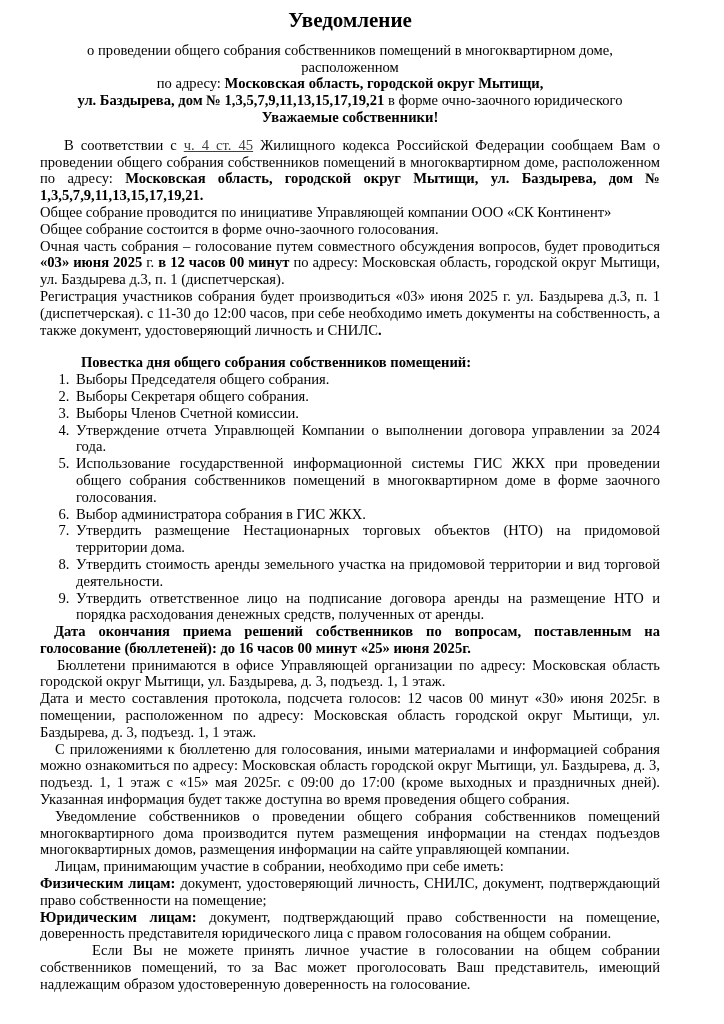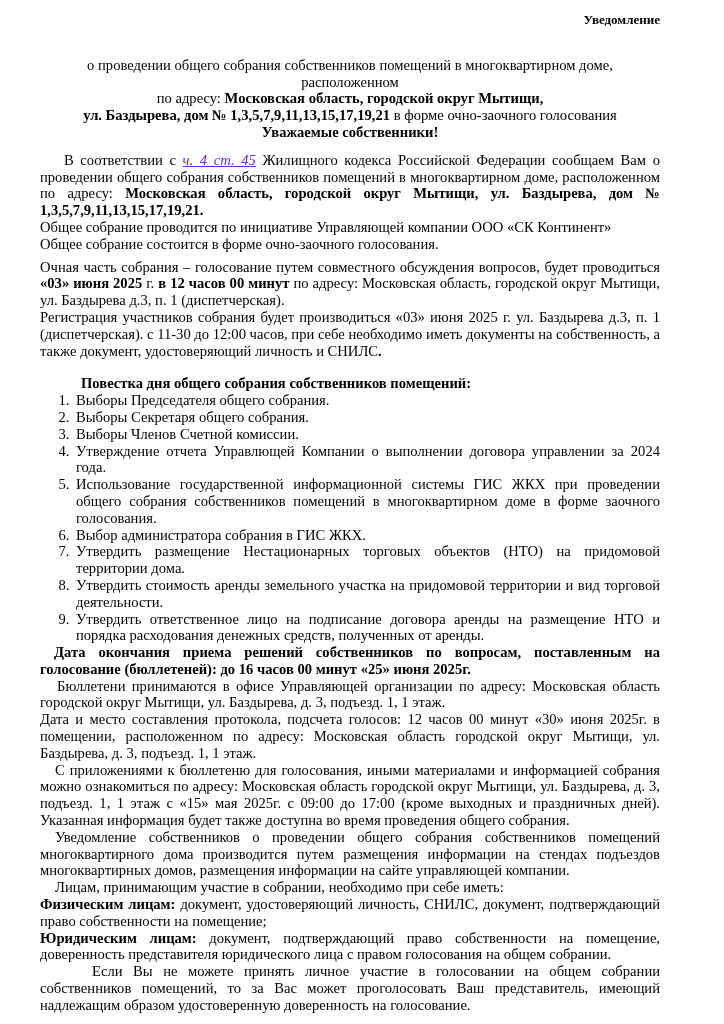--- a/index.html
+++ b/index.html
@@ -12,65 +12,64 @@
     background: #ffffff;
     color: #000000;
     font-family: "Liberation Serif", serif;
     font-size: 14.6px;
     line-height: 16.8px;
     overflow: hidden;
   }
   p { margin: 0; }
   .doc-title {
     margin: 0;
-    font-size: 13px;
+    font-size: 21px;
     font-weight: bold;
-    text-align: right;
+    text-align: center;
     line-height: 16.8px;
   }
   .center { text-align: center; }
   .j { text-align: justify; }
   .b { font-weight: bold; }
-  .mt-13 { margin-top: 28px; }
+  .mt-13 { margin-top: 13px; }
   .mt-12 { }
   .mt-11 { margin-top: 11px; }
-  .mt-6  { margin-top: 6px; }
+  .mt-6  { }
   .ind-5  { text-indent: 5px; }
   .ind-14 { text-indent: 14px; }
   .ind-15 { text-indent: 15px; font-family: Liberation Serif, serif; }
   .ind-17 { text-indent: 17px; }
   .ind-24 { text-indent: 24px; }
   .ind-41 { text-indent: 41px; margin-top: 16px; }
   .ind-52 { text-indent: 52px; }
   a.law-link {
-    color: #6d28d9;
+    color: #404040;
     text-decoration: underline;
     cursor: pointer;
-    font-style: italic;
   }
   ol.agenda {
     margin: 0;
     padding: 0 0 0 33px;
   }
   ol.agenda li {
     padding-left: 3px;
     text-align: justify;
   }
 </style>
 </head>
 <body>
 
 <div class="page">
 
   <h1 class="doc-title">Уведомление</h1>
 
   <p class="center mt-13">
     <span>о проведении общего собрания собственников помещений в многоквартирном доме, расположенном</span><br>
     <span>по адресу: </span><span class="b">Московская область, городской округ Мытищи,</span><br>
-    <span class="b">ул. Баздырева, дом № 1,3,5,7,9,11,13,15,17,19,21</span><span> в форме очно-заочного голосования</span>
+    <span class="b">ул. Баздырева, дом № 1,3,5,7,9,11,13,15,17,19,21</span><span> в форме очно-заочного юридического</span>
   </p>
 
   <p class="center b mt-12">Уважаемые собственники!</p>
 
   <p class="j ind-24 mt-11">
     <span>В соответствии с </span><a class="law-link">ч. 4 ст. 45</a><span> Жилищного кодекса Российской Федерации сообщаем Вам о проведении общего собрания собственников помещений в многоквартирном доме, расположенном по адресу: </span><span class="b">Московская область, городской округ Мытищи, ул. Баздырева, дом № 1,3,5,7,9,11,13,15,17,19,21.</span>
   </p>
 
   <p>Общее собрание проводится по инициативе Управляющей компании ООО «СК Континент»</p>
 

